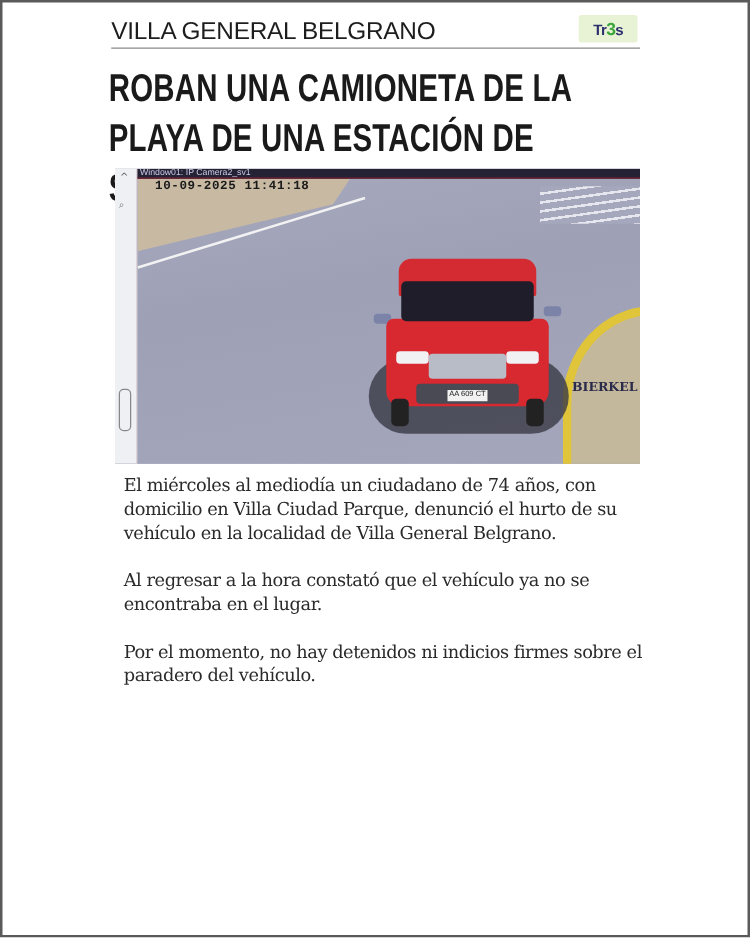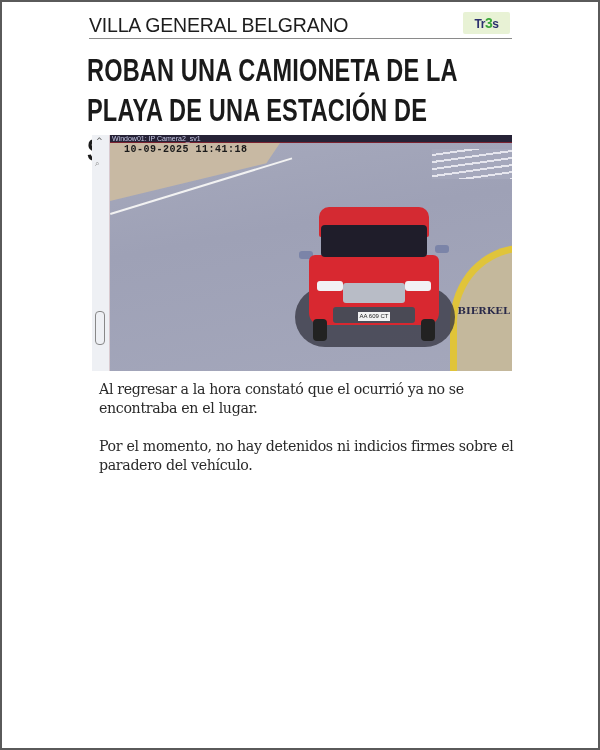--- a/index.html
+++ b/index.html
@@ -136,17 +136,18 @@
         <div class="wheel-r"></div>
       </div>
       <div class="cam-bar">
         <span>Window01: IP Camera2_sv1</span>
       </div>
       <div class="timestamp">10-09-2025 11:41:18</div>
     </div>
   </div>
 
   <div class="article">
-    <p>Al regresar a la hora constató que el ocurrió ya no se encontraba en el lugar.</p>
+    <p>El miércoles al mediodía un ciudadano de 74 años, con domicilio en Villa Ciudad Parque, denunció el hurto de su vehículo en la localidad de Villa General Belgrano.</p>
+    <p>Al regresar a la hora constató que el vehículo ya no se encontraba en el lugar.</p>
     <p class="last">Por el momento, no hay detenidos ni indicios firmes sobre el paradero del vehículo.</p>
   </div>
 
 </div>
 
 </body></html>

